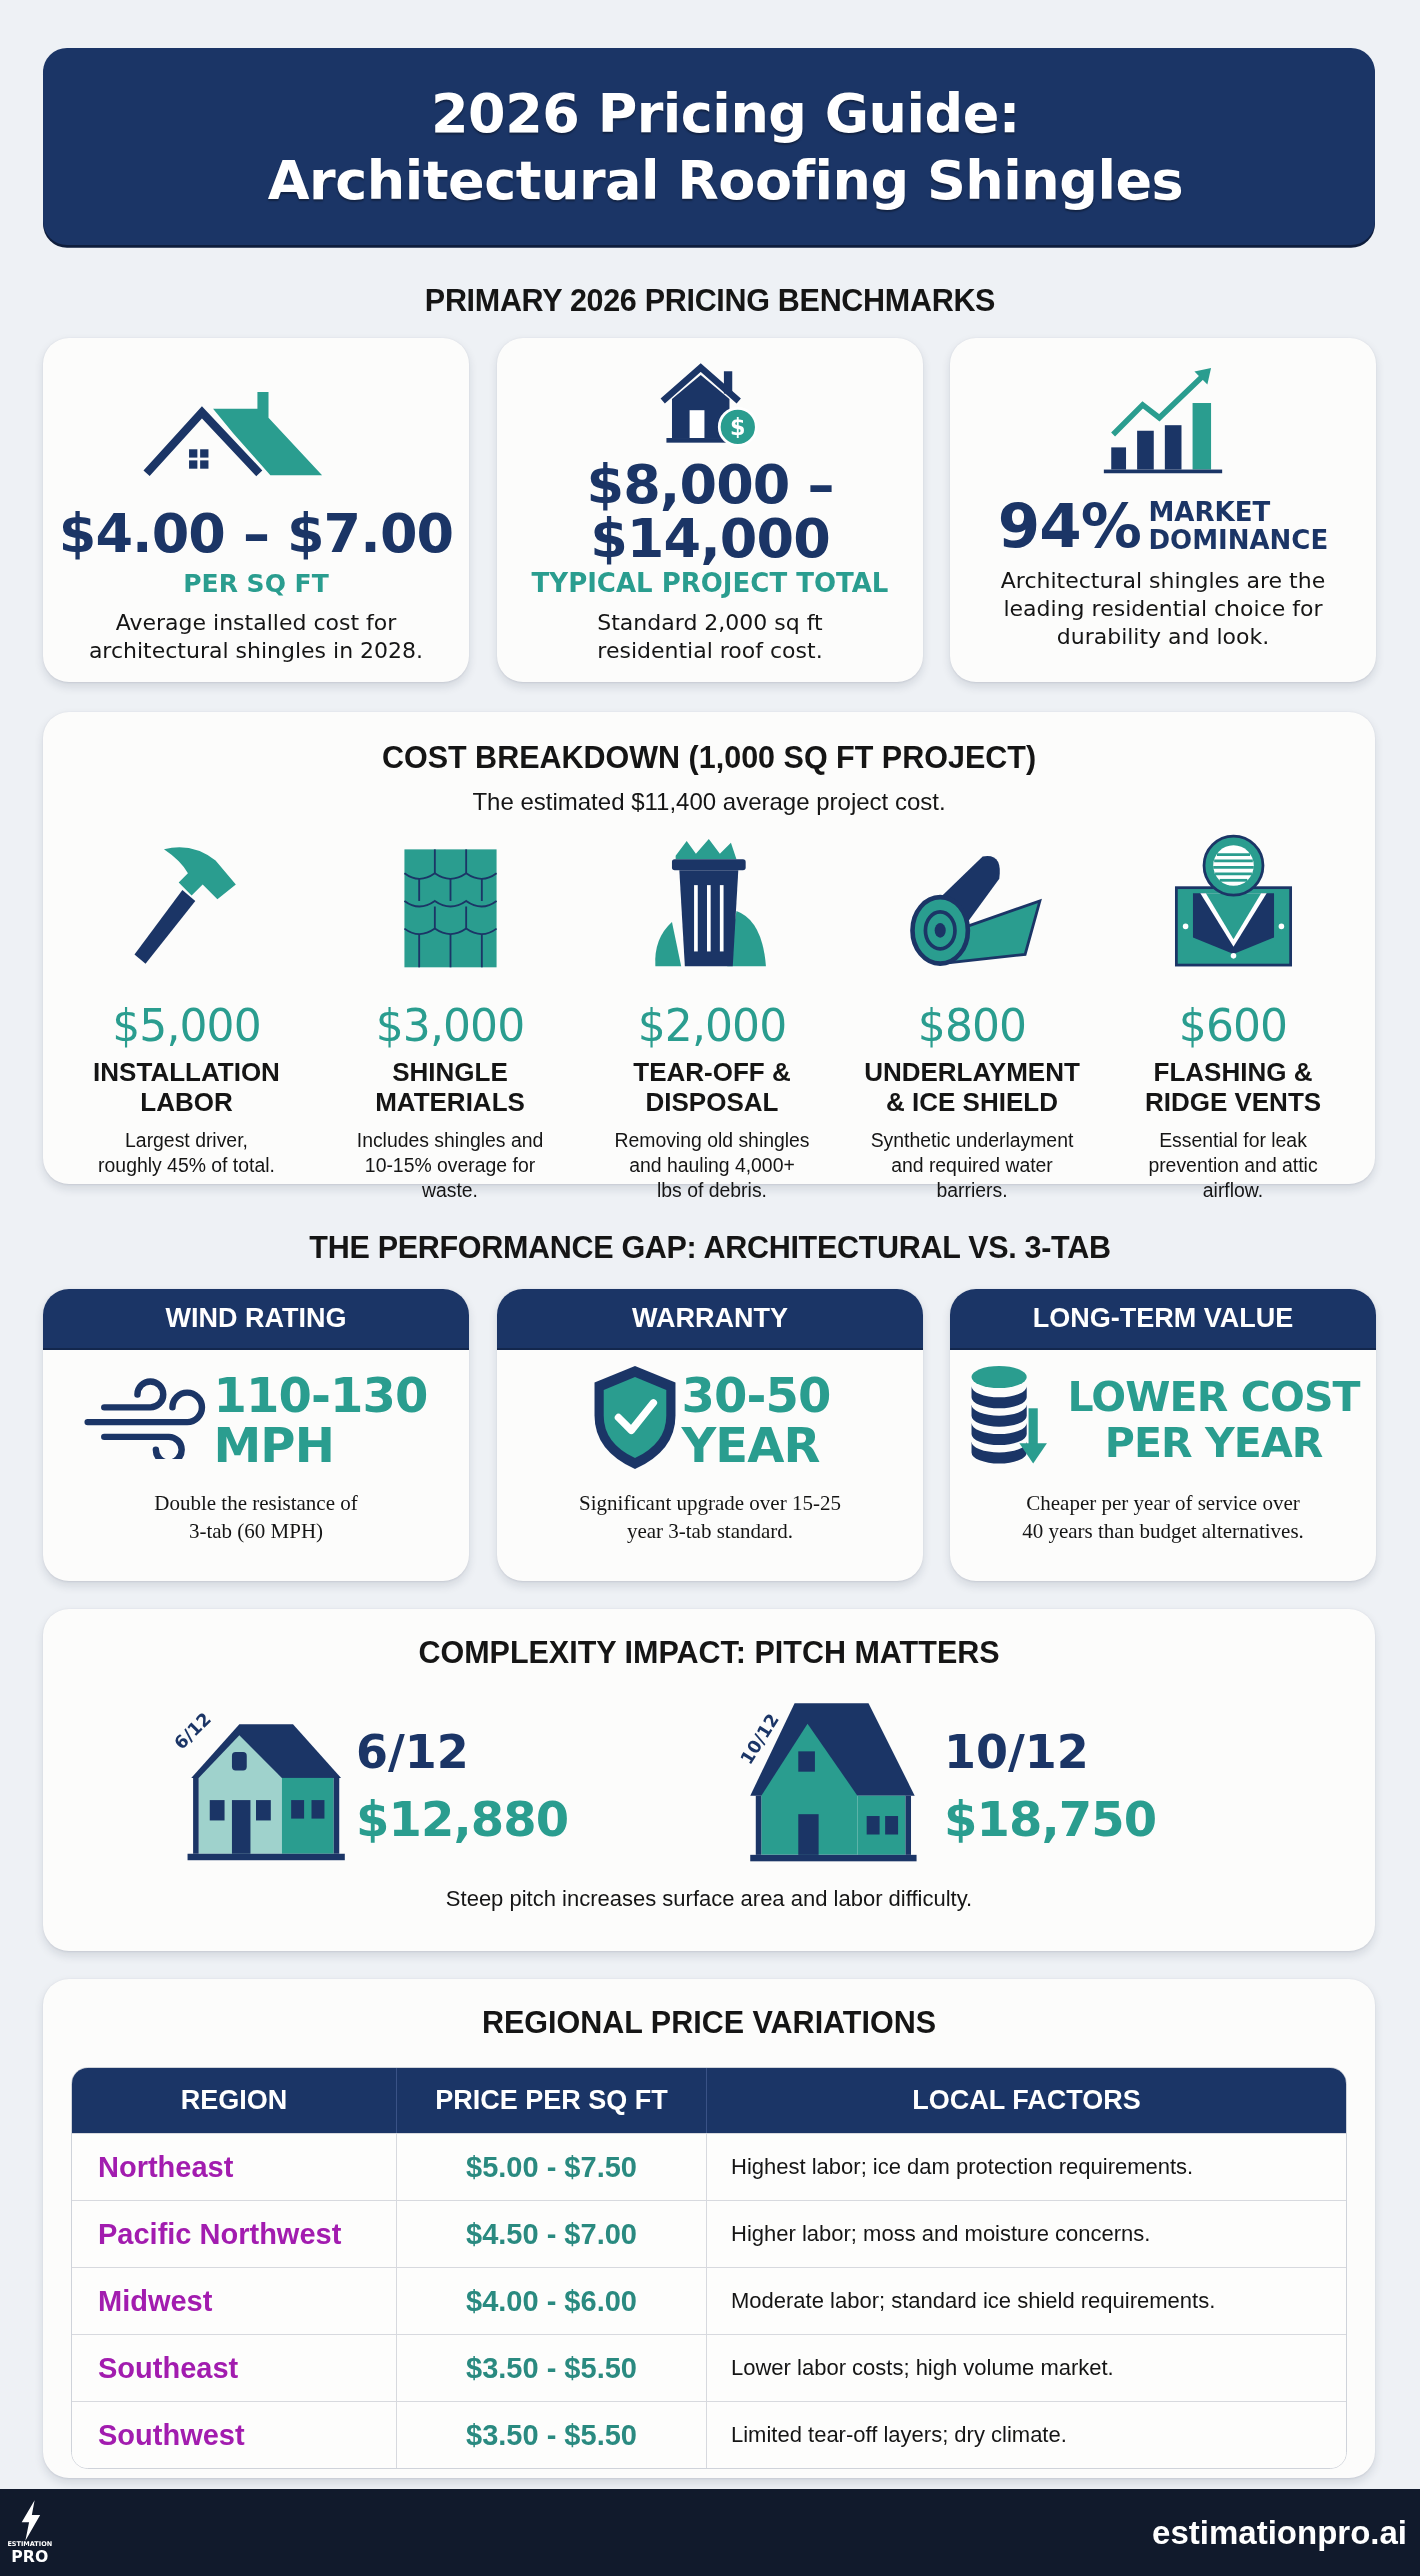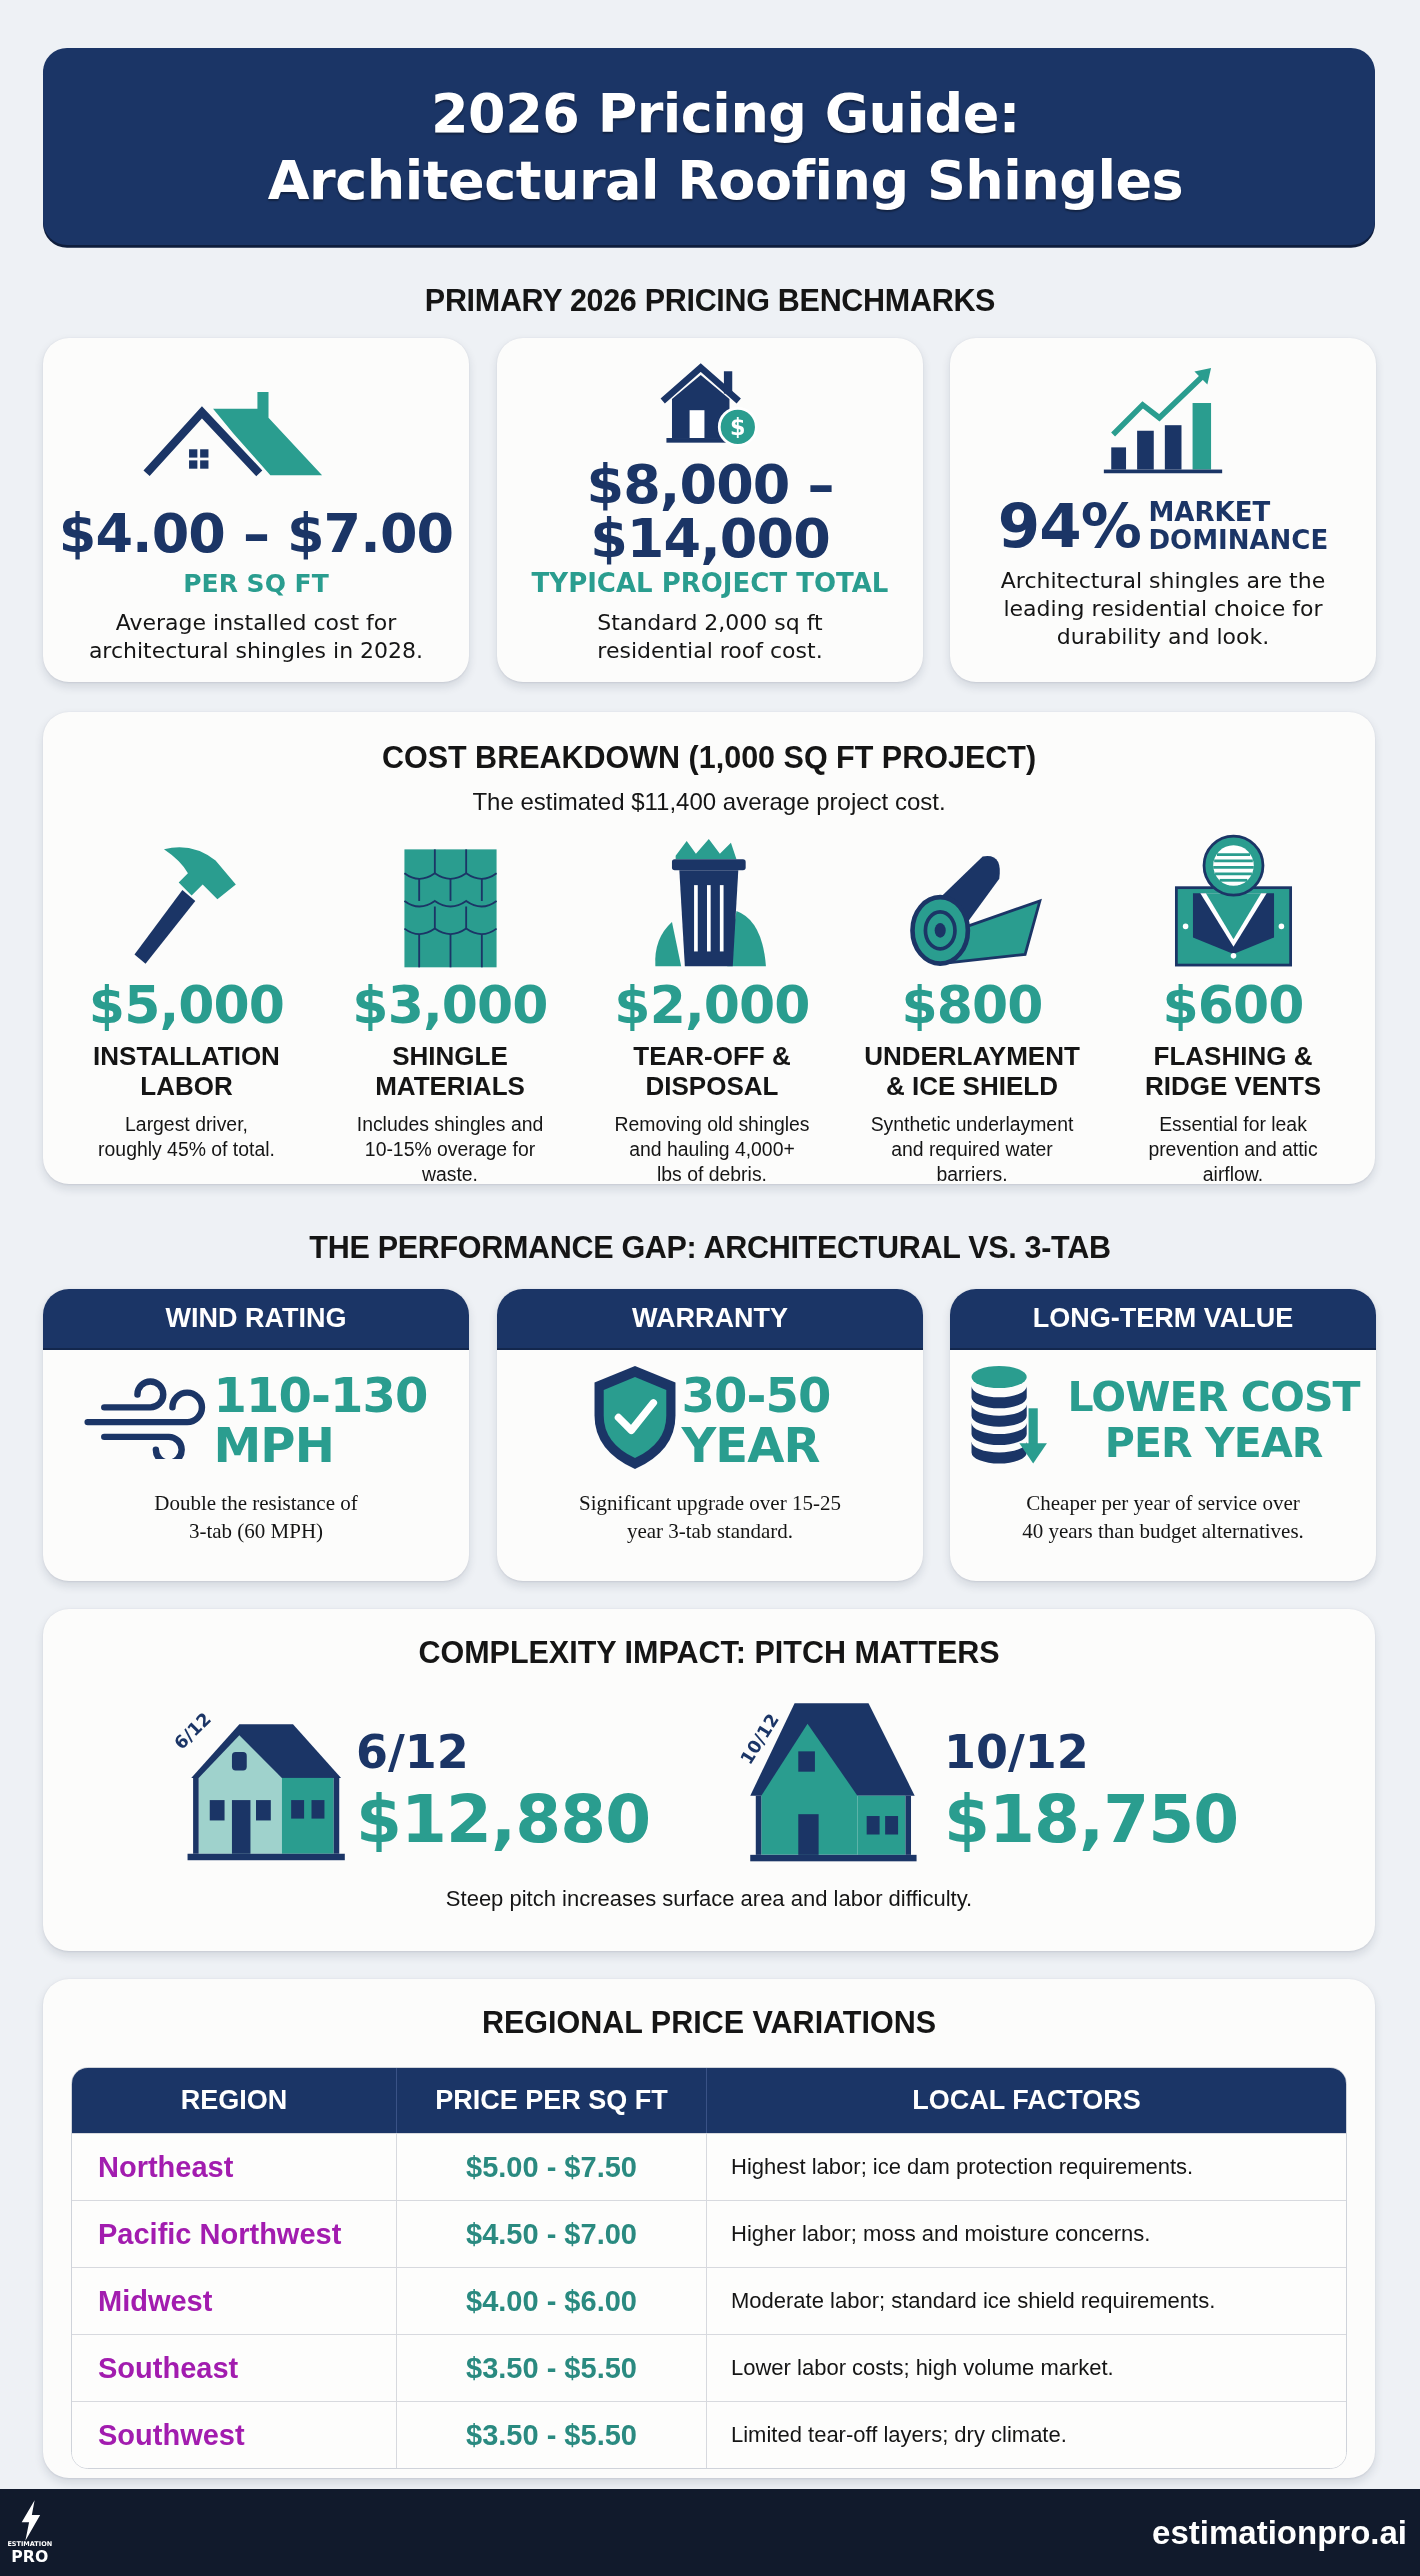--- a/index.html
+++ b/index.html
@@ -46,41 +46,41 @@
 
   
   .breakdown { left: 43px; top: 712px; width: 1332px; height: 472px; }
   .breakdown .h { position: absolute; top: 28px; width: 100%; text-align: center;
     font-weight: 700; font-size: 30.5px; color: #151515; font-family: "Liberation Sans", sans-serif; }
   .breakdown .s { position: absolute; top: 76px; width: 100%; text-align: center;
     font-size: 24px; color: #151515; font-family: "Liberation Sans", sans-serif; }
   .bd-item { position: absolute; top: 120px; width: 250px; text-align: center;
     display: flex; flex-direction: column; align-items: center; }
   .bd-item .ic { height: 139px; display: flex; align-items: flex-end; justify-content: center; }
-  .bd-item .amt { font-weight: 700; font-size: 52px; color: #2a9d8f; margin-top: 4px; letter-spacing: -0.9px; }
+  .bd-item .amt { font-weight: 400; font-size: 44px; color: #2a9d8f; margin-top: 29px; letter-spacing: -0.9px; }
   .bd-item .lbl { font-weight: 700; font-size: 26px; line-height: 30px; color: #151515; margin-top: 5.5px; font-family: "Liberation Sans", sans-serif; }
   .bd-item .d { font-size: 19.4px; line-height: 25px; color: #151515; margin-top: 11px; font-family: "Liberation Sans", sans-serif; }
 
   
   .perf { top: 1289px; width: 426px; height: 292px; overflow: hidden; }
   .perf .ph { height: 61px; background: #1b3566; color: #fff; font-weight: 700; font-size: 27px;
     display: flex; align-items: center; justify-content: center; font-family: "Liberation Sans", sans-serif;
     border-bottom: 2.8px solid #13274d; }
   .perf .row { display: flex; align-items: center; justify-content: center; height: 139px; gap: 0; }
   .perf .val { font-weight: 700; font-size: 48px; line-height: 50px; color: #2a9d8f; letter-spacing: -0.9px; }
   .perf .val.sm { font-size: 41px; line-height: 46px; text-align: center; }
   .perf .pd { text-align: center; font-size: 21px; line-height: 28px; color: #151515; font-family: Liberation Serif, serif; }
 
   
   .pitch { left: 43px; top: 1609px; width: 1332px; height: 342px; }
   .pitch .h { position: absolute; top: 26px; width: 100%; text-align: center; font-weight: 700; font-size: 30.5px; color: #151515; font-family: "Liberation Sans", sans-serif; }
   .pitch .foot { position: absolute; top: 277px; width: 100%; text-align: center; font-size: 22px; color: #151515; font-family: "Liberation Sans", sans-serif; }
   .pitch-grp { position: absolute; display: flex; align-items: center; }
   .pitch-grp .ratio { font-weight: 700; font-size: 46px; color: #1b3566; line-height: 52px; }
-  .pitch-grp .price { font-weight: 700; font-size: 66px; color: #2a9d8f; line-height: 67px; letter-spacing: -0.9px; margin-top: 8px; }
+  .pitch-grp .price { font-weight: 700; font-size: 48px; color: #2a9d8f; line-height: 67px; letter-spacing: -0.9px; margin-top: 8px; }
 
   
   .regional { left: 43px; top: 1979px; width: 1332px; height: 499px; }
   .regional .h { position: absolute; top: 26px; width: 100%; text-align: center; font-weight: 700; font-size: 30.5px; color: #151515; font-family: "Liberation Sans", sans-serif; }
   table.reg { position: absolute; left: 28px; top: 88px; width: 1276px; border-collapse: separate; border-spacing: 0;
     border: 0.9px solid #cfd3da; border-radius: 16.6px; overflow: hidden; font-family: "Liberation Sans", sans-serif; }
   table.reg th { background: #1b3566; color: #fff; font-size: 27px; font-weight: 700; height: 65px;
     border-right: 0.9px solid #3a5286; }
   table.reg th:last-child { border-right: none; }
   table.reg td { height: 67px; border-top: 1.8px solid #d7d9de; border-right: 0.9px solid #d7d9de; font-size: 22px; background: #fdfdfc; }

